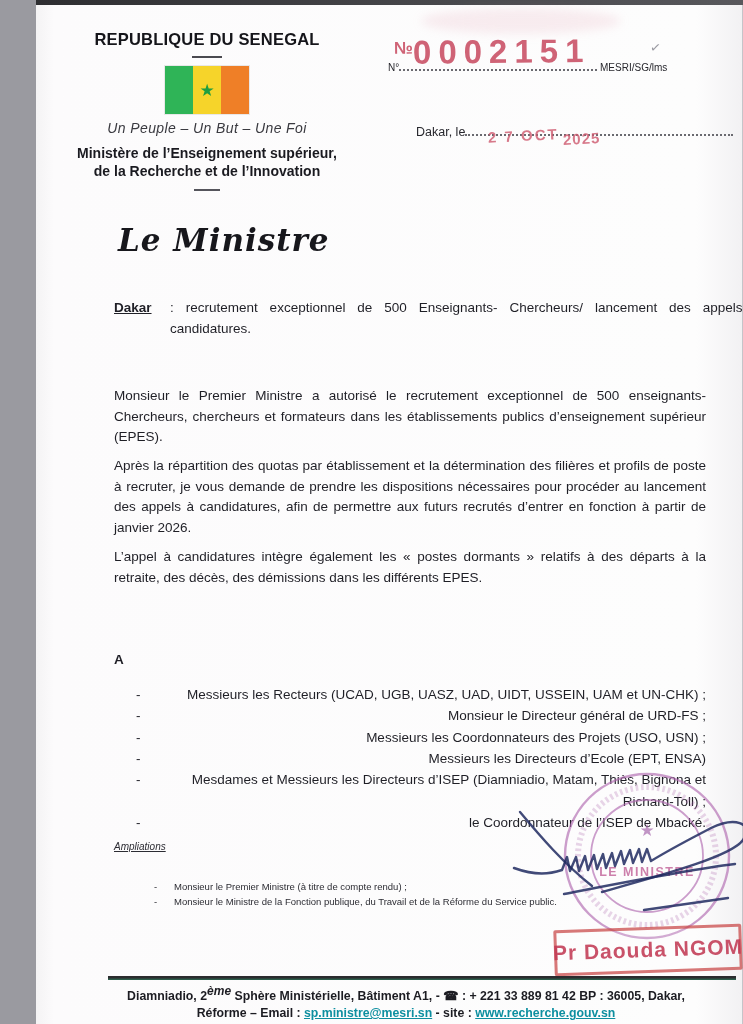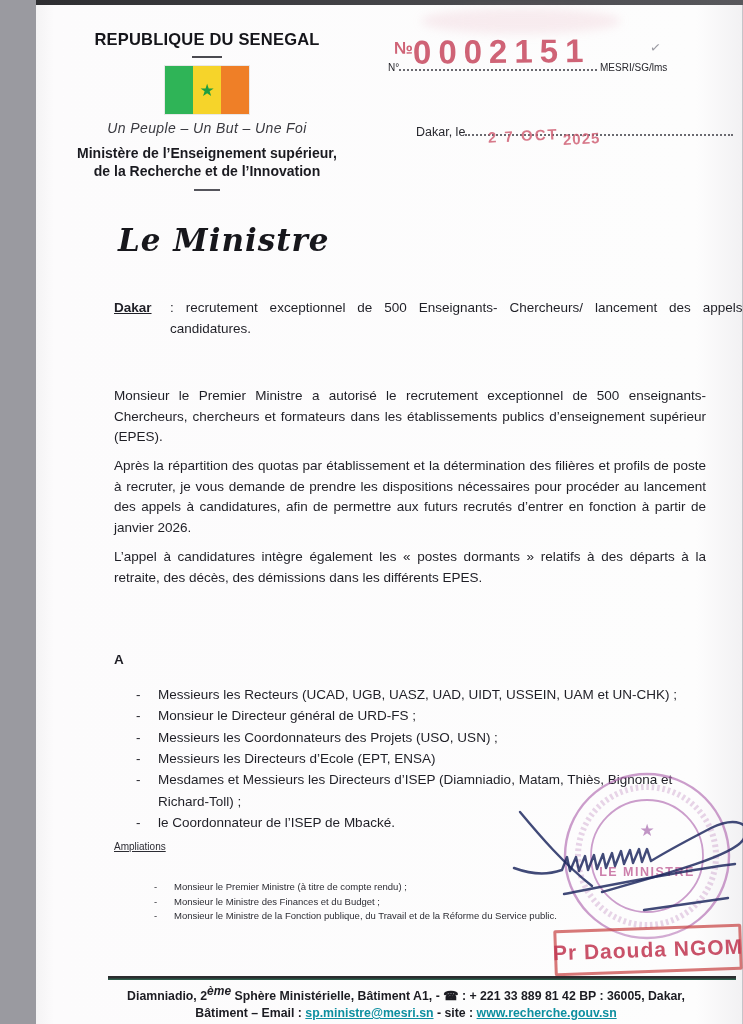--- a/index.html
+++ b/index.html
@@ -37,24 +37,24 @@
 
   .le-ministre{position:absolute;left:82px;top:222px;font-family:"DejaVu Serif",serif;font-style:italic;font-weight:bold;font-size:31px;color:#17171c;letter-spacing:1px;}
 
   
   .blk{position:absolute;left:78px;width:592px;font-size:13.5px;line-height:1.52;color:#1f1f26;text-align:justify;}
   .objet{top:298px;padding-left:56px;}
   .objet-label{position:absolute;left:0;top:0;font-weight:bold;text-decoration:underline;}
   .salutation{top:356px;font-weight:bold;}
   .p1{top:386px;} .p2{top:456px;} .p3{top:547px;} .p4{top:599px;}
   .addr-a{top:650px;font-weight:bold;text-align:left;}
-  .recipients{top:684px;line-height:1.58;text-align:left;}
+  .recipients{top:684px;line-height:1.58;text-align:right;}
   .r-item{position:relative;padding-left:44px;}
   .r-item::before{content:"-";position:absolute;left:22px;}
-  .ampliations{top:839px;font-size:10px;text-decoration:underline;color:#2c2c33;text-align:left;}
+  .ampliations{top:839px;font-size:10px;text-decoration:underline;color:#2c2c33;text-align:left;font-style:italic;}
   .amp-list{top:880px;left:100px;width:480px;font-size:9.5px;line-height:1.55;color:#2c2c33;text-align:left;}
   .a-item{position:relative;padding-left:38px;}
   .a-item::before{content:"-";position:absolute;left:18px;}
 
   
   .seal-wrap{position:absolute;left:470px;top:770px;width:273px;height:195px;pointer-events:none;}
   .name-stamp{position:absolute;left:518px;top:927px;width:182px;height:40px;border:3px solid rgba(198,62,62,.7);border-radius:2px;display:flex;align-items:center;justify-content:center;transform:rotate(-2deg);background:rgba(255,255,255,.15);}
   .name-stamp span{font-size:21px;font-weight:bold;color:rgba(193,58,84,.88);letter-spacing:1px;white-space:nowrap;}
 
   
@@ -117,21 +117,20 @@
     <div class="r-item">Messieurs les Recteurs (UCAD, UGB, UASZ, UAD, UIDT, USSEIN, UAM et UN-CHK) ;</div>
     <div class="r-item">Monsieur le Directeur général de URD-FS ;</div>
     <div class="r-item">Messieurs les Coordonnateurs des Projets (USO, USN) ;</div>
     <div class="r-item">Messieurs les Directeurs d’Ecole (EPT, ENSA)</div>
     <div class="r-item">Mesdames et Messieurs les Directeurs d’ISEP (Diamniadio, Matam, Thiès, Bignona et Richard-Toll) ;</div>
     <div class="r-item">le Coordonnateur de l’ISEP de Mbacké.</div>
   </div>
   <div class="blk ampliations">Ampliations</div>
   <div class="blk amp-list">
     <div class="a-item">Monsieur le Premier Ministre (à titre de compte rendu) ;</div>
-    <div class="a-item">Monsieur le Ministre des Finances et du Budget ;</div>
     <div class="a-item">Monsieur le Ministre de la Fonction publique, du Travail et de la Réforme du Service public.</div>
   </div>
 
   <div class="seal-wrap">
     <svg width="273" height="195" viewBox="0 0 273 195">
       <g stroke="rgba(176,106,176,.65)" fill="none">
         <circle cx="141" cy="86" r="82" stroke-width="2.4"></circle>
         <circle cx="141" cy="86" r="56" stroke-width="1.8"></circle>
         <circle cx="141" cy="86" r="69" stroke-width="6" stroke-dasharray="2.6 2.8" opacity=".42"></circle>
       </g>
@@ -146,15 +145,15 @@
     </svg>
   </div>
 
   <div class="name-stamp">
     <span>Pr Daouda NGOM</span>
   </div>
 
   <div class="footer-rule"></div>
   <div class="footer-text">
     <span>Diamniadio, 2</span><sup>ème</sup><span> Sphère Ministérielle, Bâtiment A1, - </span><span>☎</span><span> : + 221 33 889 81 42 BP : 36005, Dakar,</span><br>
-    <span>Bâtiment – Email : </span><span class="link">sp.ministre@mesri.sn</span><span> - site : </span><span class="link">www.recherche.gouv.sn</span>
+    <span>Réforme – Email : </span><span class="link">sp.ministre@mesri.sn</span><span> - site : </span><span class="link">www.recherche.gouv.sn</span>
   </div>
 </div>
 
 </body></html>

